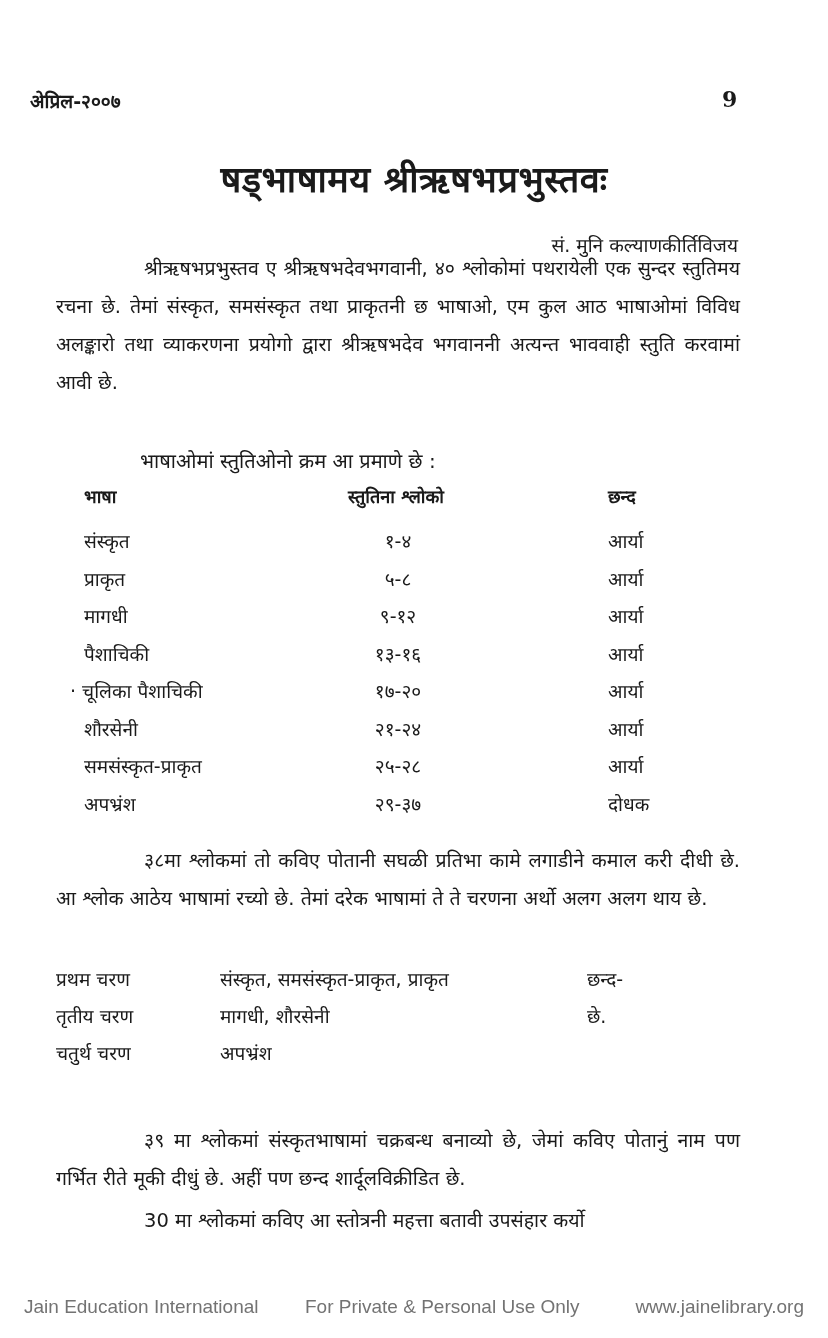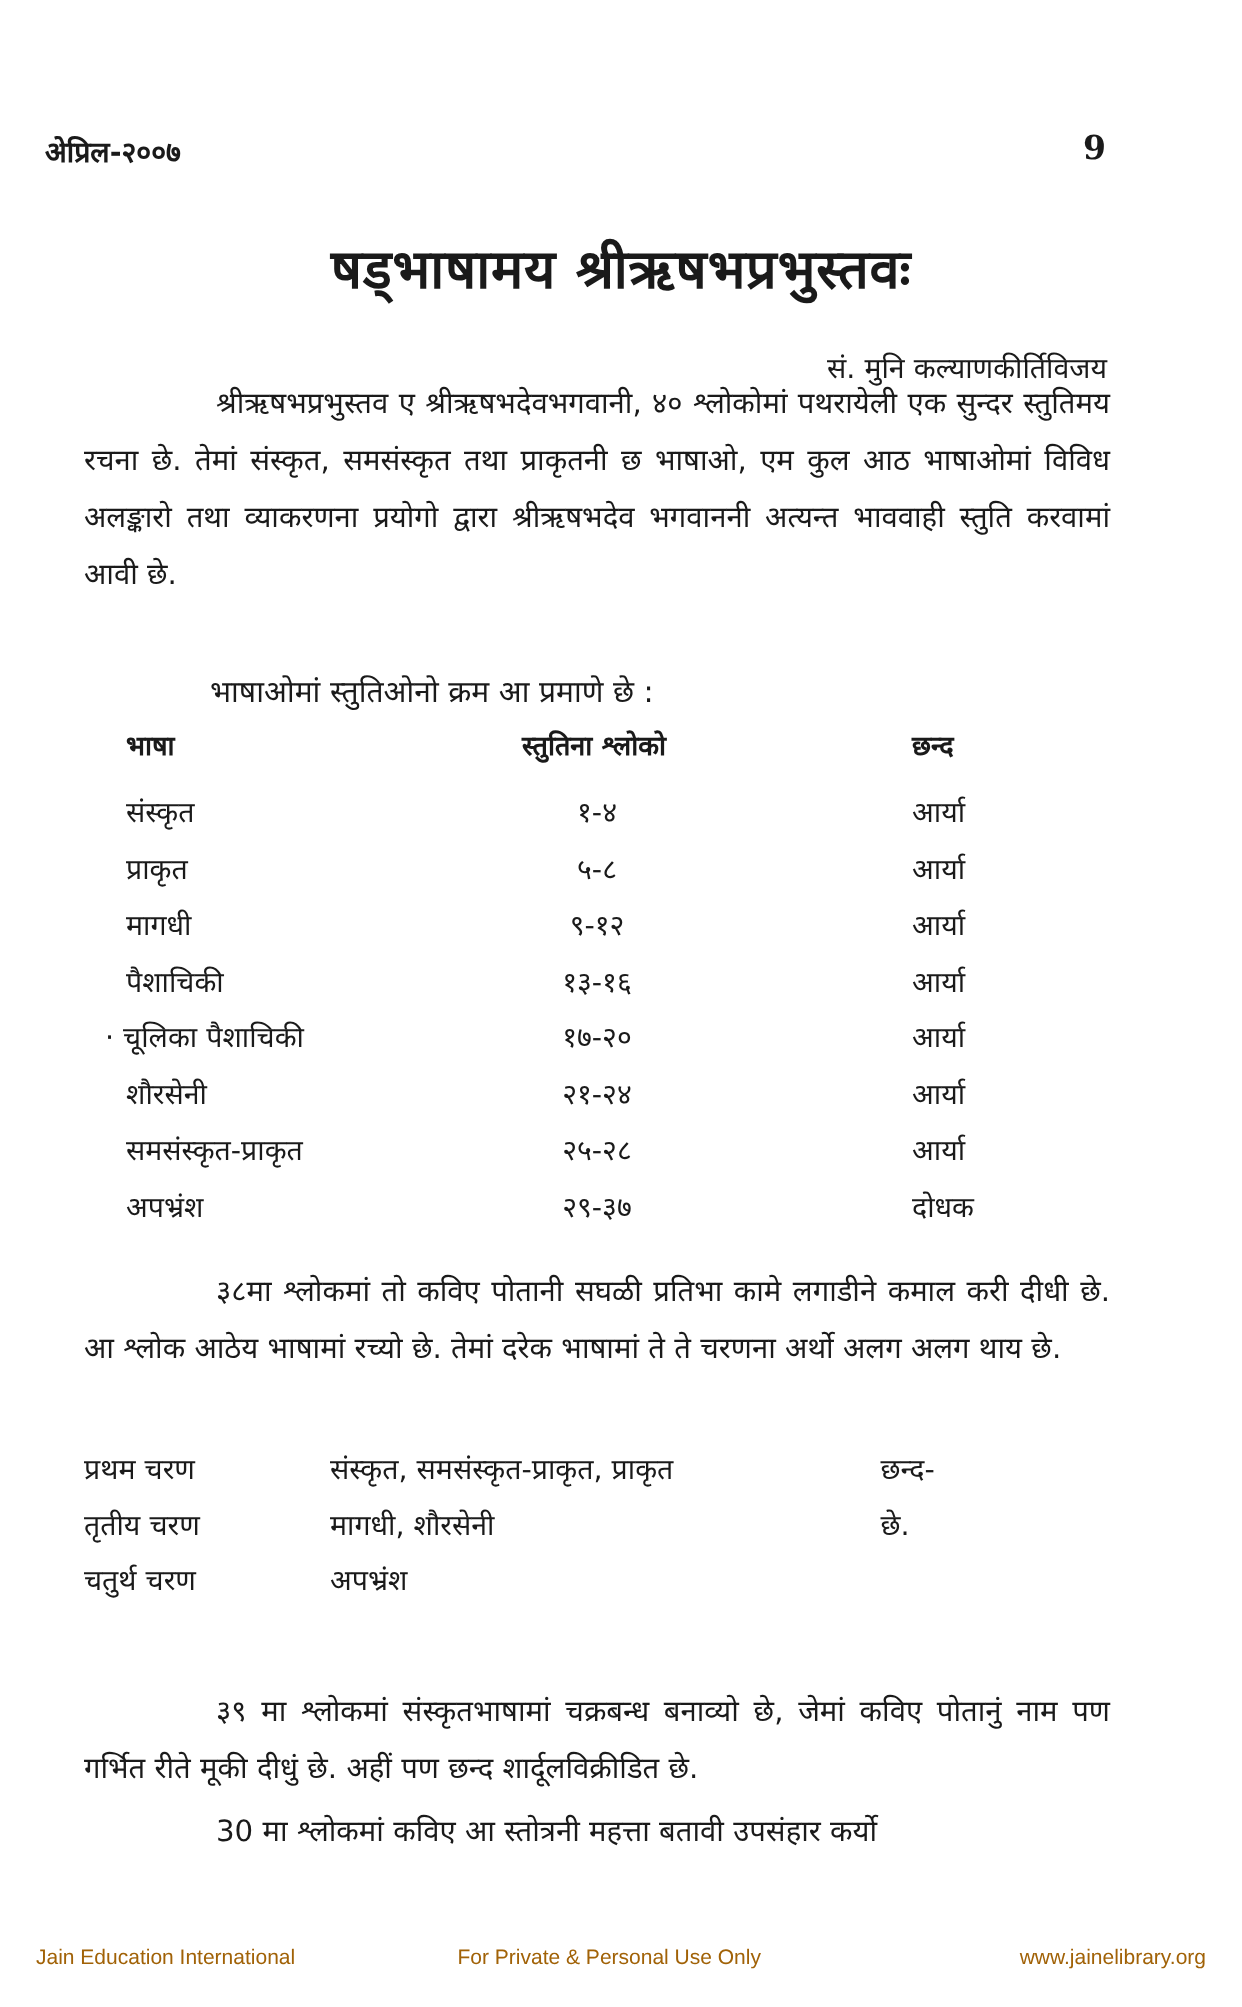--- a/index.html
+++ b/index.html
@@ -80,22 +80,22 @@
     .pada-row { position: relative; height: 37px; }
     .pada-row span { position: absolute; top: 4px; }
     .p-label { left: 0; }
     .p-langs { left: 164px; }
     .p-note { left: 531px; }
 
     .footer {
       position: absolute;
       top: 1296px;
       font-family: "Liberation Sans", sans-serif;
-      font-size: 14px;
-      color: #a16207;
+      font-size: 19px;
+      color: #737373;
     }
     .f-left { left: 24px; }
     .f-mid { left: 305px; }
     .f-right { right: 24px; }
   </style>
 </head>
 <body>
 
 <div class="abs running-head">अेप्रिल-२००७</div>
 <div class="abs page-num">9</div>

